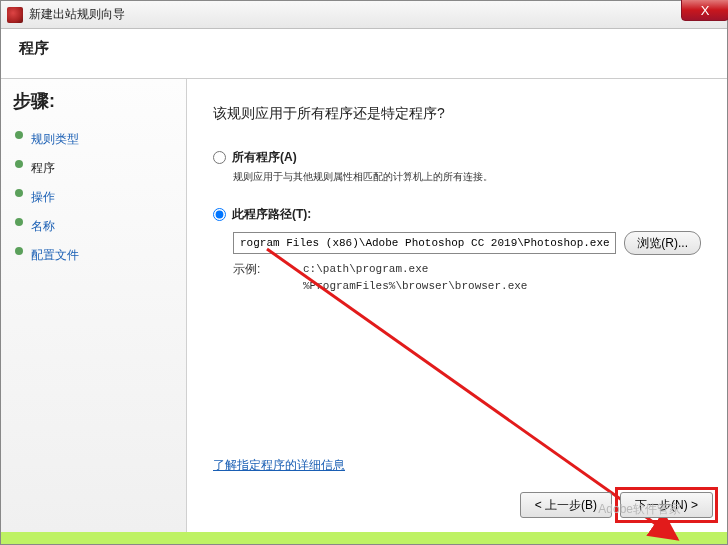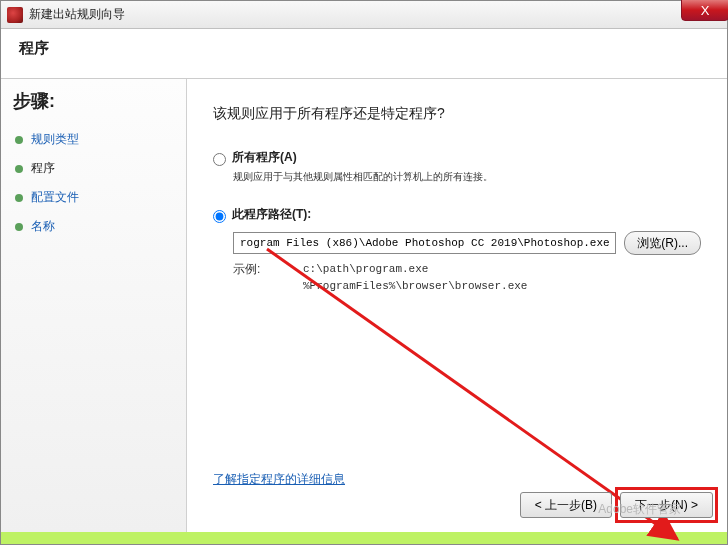--- a/index.html
+++ b/index.html
@@ -58,61 +58,61 @@
       height: calc(100% - 28px - 62px);
     }
     .sidebar {
       width: 186px;
       background: linear-gradient(to bottom, #fdfdfd, #f0f0f0);
       border-right: 1px solid #d0d0d0;
       padding: 10px 12px;
     }
     .sidebar-title { font-size: 18px; font-weight: bold; margin-bottom: 12px; color: #222; }
     .step-item {
-      display: flex; align-items: center;
+      display: flex; 
       padding: 6px 2px;
       cursor: pointer;
     }
     .step-bullet {
       width: 8px; height: 8px; border-radius: 50%;
       background: #5ba05b; margin-right: 8px;
       flex-shrink: 0;
     }
     .step-item.current .step-label { color: #1a1a1a; font-weight: normal; }
     .step-label { color: #0a4aa0; font-size: 12px; }
     .step-label.link { color: #1a5fb4; }
     .main {
       flex: 1;
       padding: 26px 26px 12px 26px;
       background: #fff;
       position: relative;
     }
     .question { font-size: 14px; margin-bottom: 26px; color: #222; }
     .radio-group { margin-bottom: 22px; }
-    .radio-row { display: flex; align-items: flex-end; margin-bottom: 4px; }
+    .radio-row { display: flex; align-items: center; margin-bottom: 4px; }
     .radio-row input { margin-right: 6px; }
     .radio-label { font-size: 12px; font-weight: bold; color: #222; }
     .radio-desc { font-size: 10px; color: #333; margin-left: 20px; }
     .path-row { display: flex; align-items: center; margin: 8px 0 6px 20px; gap: 8px; }
     .path-input {
       flex: 1; height: 22px; padding: 2px 6px;
       font-family: Liberation Mono, monospace; font-size: 11px;
       border: 1px solid #888;
     }
     .browse-btn {
       height: 24px; padding: 0 12px;
       background: linear-gradient(to bottom, #f8f8f8, #e4e4e4);
       border: 1px solid #888;
       border-radius: 11px;
       font-size: 12px; cursor: pointer;
     }
     .example-row { display: flex; margin-left: 20px; font-size: 11px; color: #333; font-family: "Courier New", monospace; }
     .example-label { width: 70px; font-family: "Microsoft YaHei", sans-serif; font-size: 12px; }
     .example-paths { line-height: 1.5; }
-    .learn-more { color: #1a5fb4; text-decoration: underline; font-size: 12px; cursor: pointer; position: absolute; bottom: 44px; left: 26px; }
+    .learn-more { color: #1a5fb4; text-decoration: underline; font-size: 12px; cursor: pointer; position: absolute; bottom: 58px; left: 26px; }
     .button-row {
       position: absolute;
       bottom: 14px; right: 14px;
       display: flex; gap: 8px; align-items: center;
     }
     .nav-btn {
       height: 26px; padding: 0 14px;
       background: linear-gradient(to bottom, #f8f8f8, #e2e2e2);
       border: 1px solid #888; border-radius: 3px;
       font-size: 12px; cursor: pointer;
@@ -161,25 +161,29 @@
       <div class="step-item">
         <span class="step-bullet"></span>
         <span class="step-label link">规则类型</span>
       </div>
       <div class="step-item current">
         <span class="step-bullet"></span>
         <span class="step-label">程序</span>
       </div>
       <div class="step-item">
         <span class="step-bullet"></span>
+        <span class="step-label link">操作</span>
+      </div>
+      <div class="step-item">
+        <span class="step-bullet"></span>
+        <span class="step-label link">名称</span>
+      </div>
+      <div class="step-item">
+        <span class="step-bullet"></span>
         <span class="step-label link">配置文件</span>
-      </div>
-      <div class="step-item">
-        <span class="step-bullet"></span>
-        <span class="step-label link">名称</span>
       </div>
     </div>
 
     <div class="main">
       <div class="question">该规则应用于所有程序还是特定程序?</div>
 
       <div class="radio-group">
         <div class="radio-row">
           <input type="radio" name="progtype" style="">
           <span class="radio-label">所有程序(A)</span>

